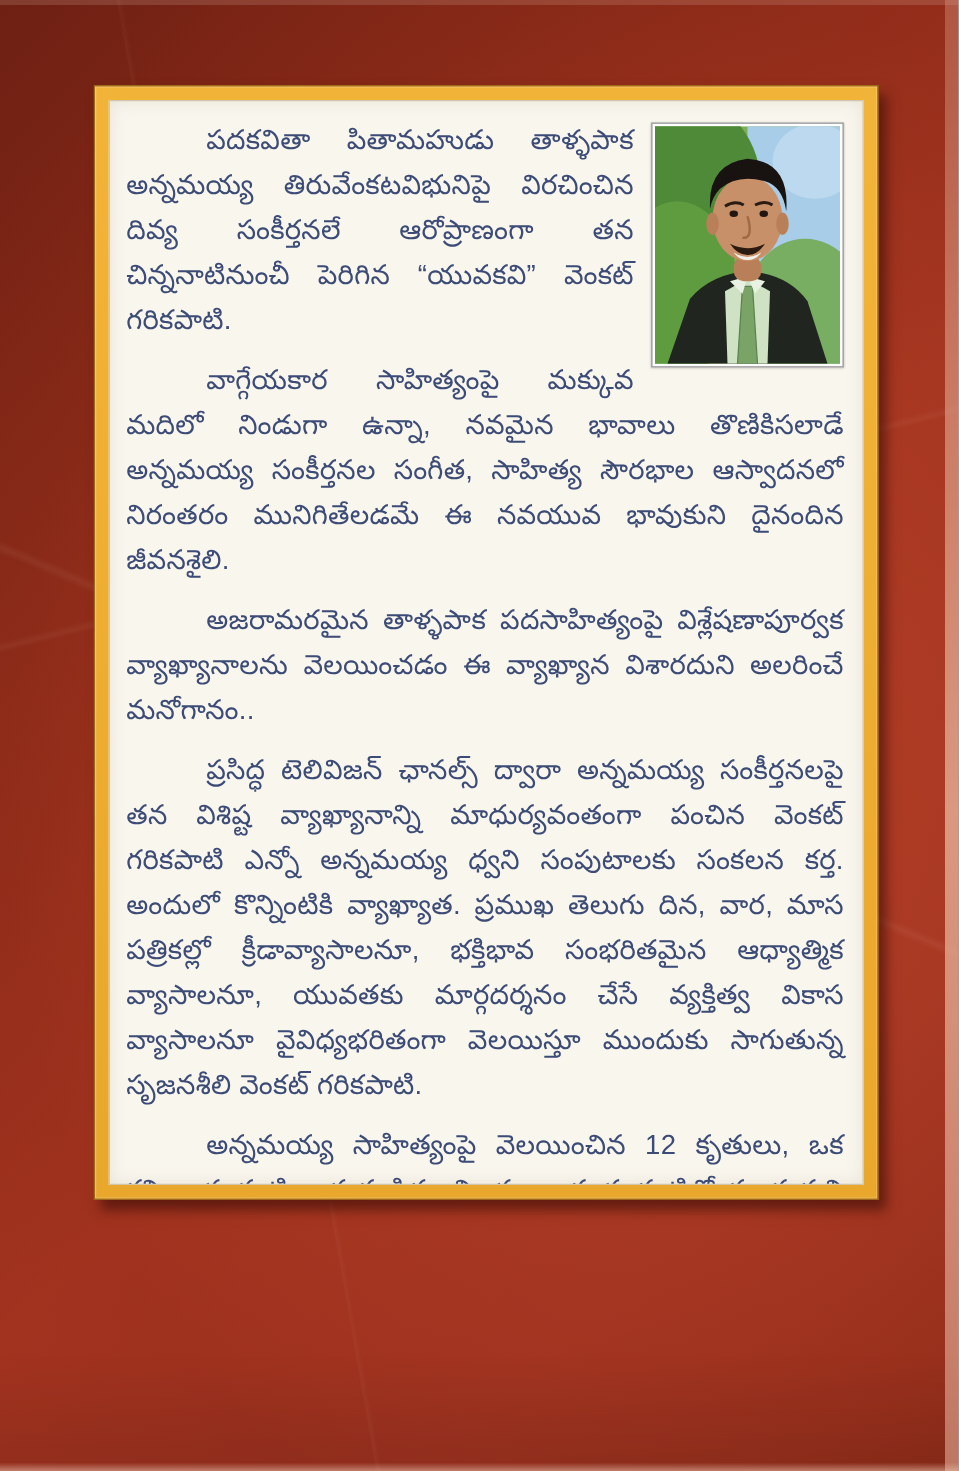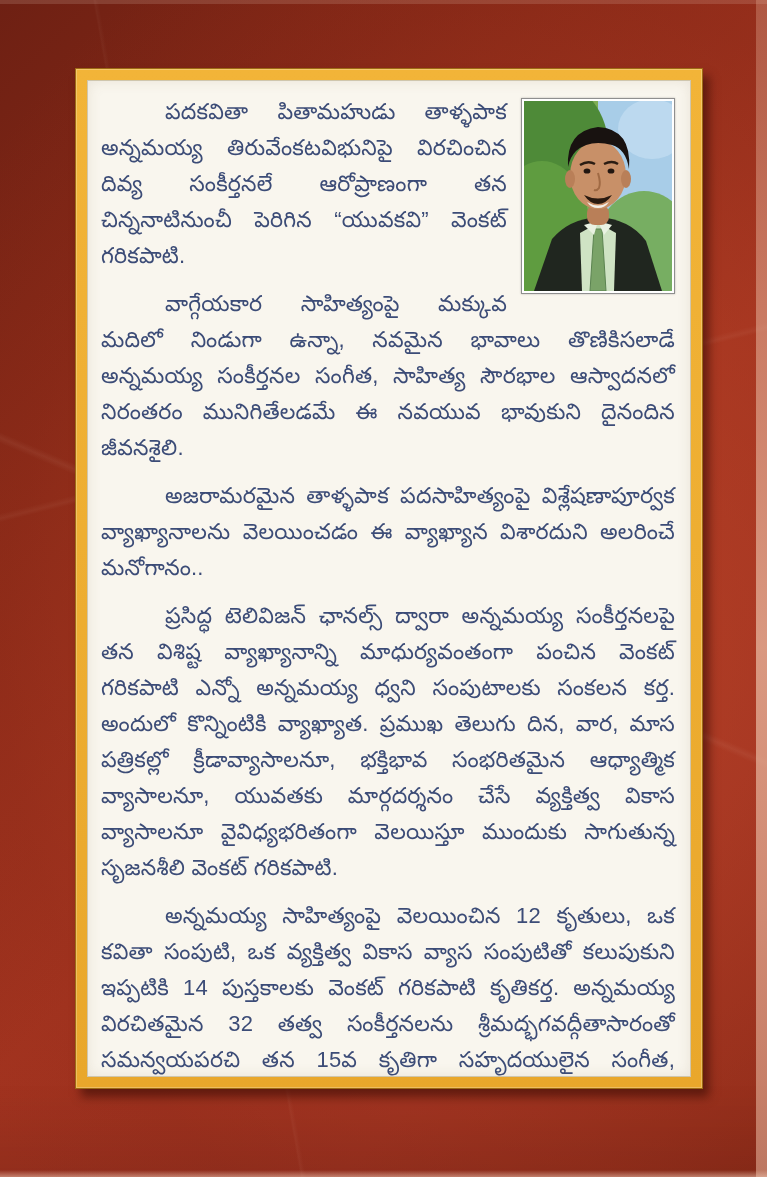--- a/index.html
+++ b/index.html
@@ -30,21 +30,21 @@
     position:absolute;left:0;bottom:0;width:100%;height:7px;
     background:linear-gradient(0deg, rgba(238,196,176,.55), rgba(238,196,176,0));
   }
   .scan-edge-top{
     position:absolute;left:0;top:0;width:100%;height:4px;
     background:rgba(255,240,230,.14);
   }
 
   
   .panel{
-    position:absolute;left:75px;top:68px;width:628px;height:1021px;box-sizing:border-box;
+    position:absolute;left:75px;top:68px;width:628px;height:892px;box-sizing:border-box;
     background:linear-gradient(180deg,#f2b438,#e9a72b);
     border:1px solid #9c6a14;
     box-shadow:6px 8px 9px rgba(56,11,5,.6), inset 0 0 0 1px rgba(255,255,255,.25);
     padding-left:37px;
   }
   .panel-inner{
     position:absolute;left:11px;top:11px;right:11px;bottom:11px;
     background:#f9f6ee;
     border:1px solid #cfc6ad;
     box-shadow:inset 0 0 14px rgba(120,100,60,.12);

